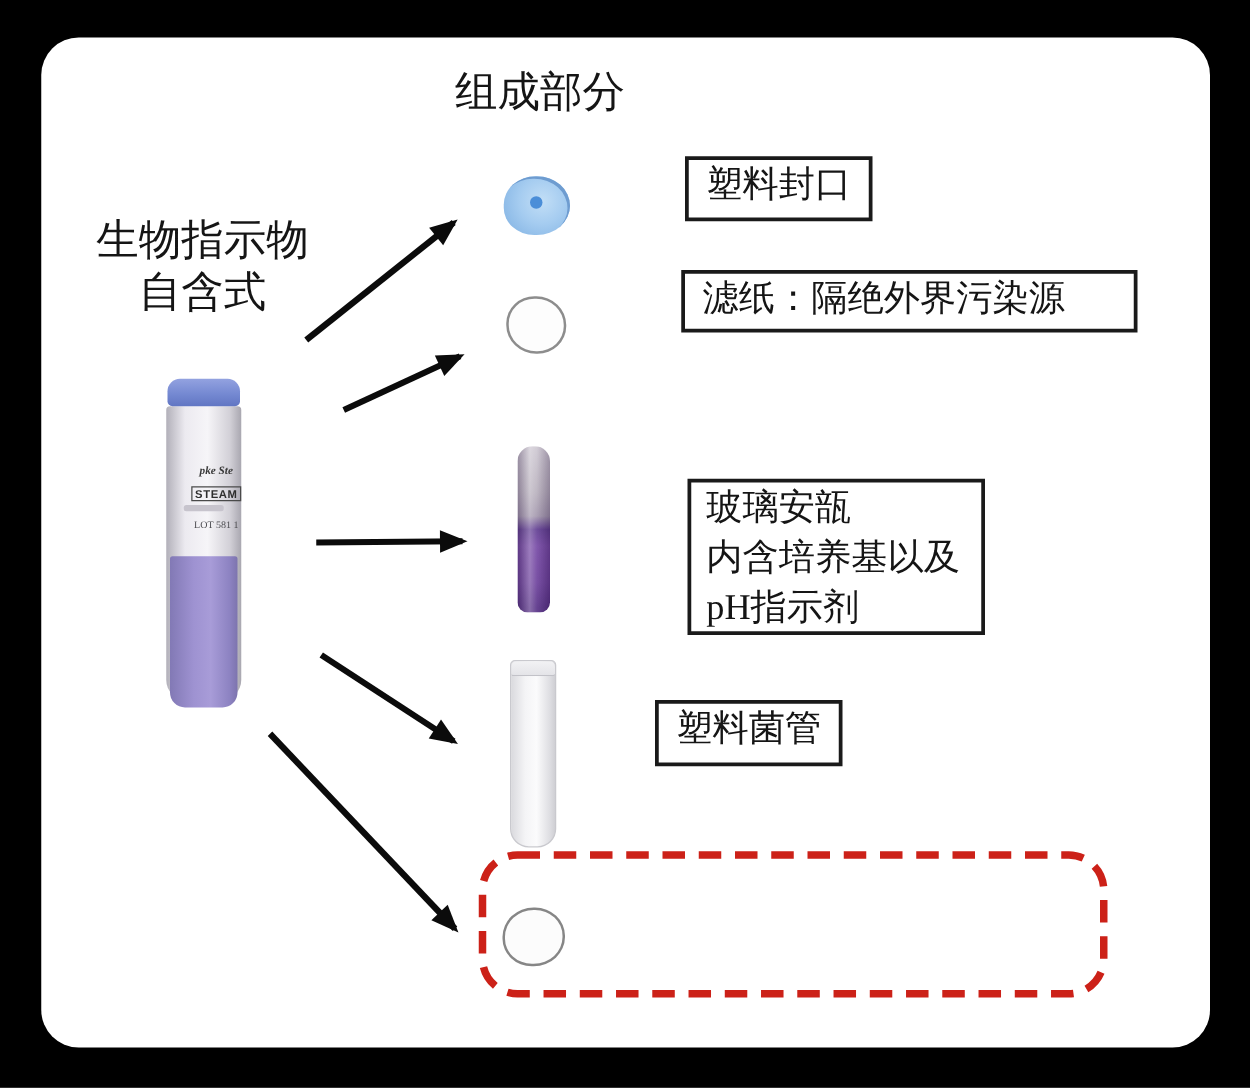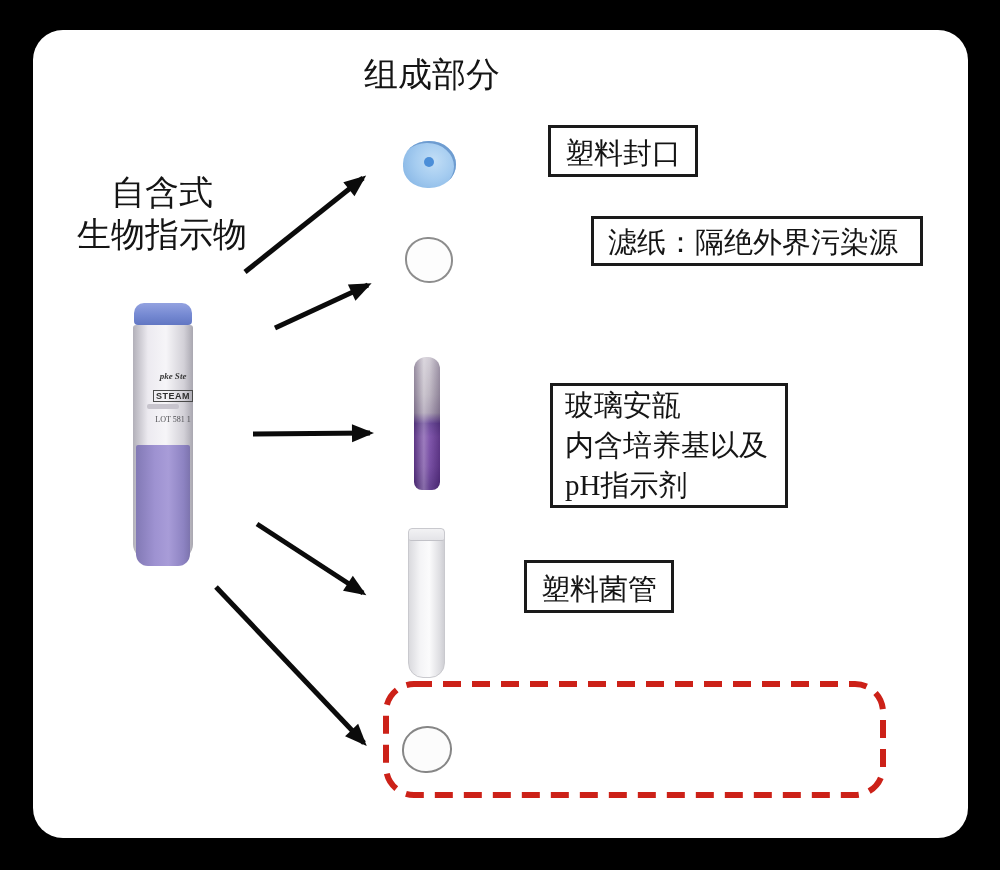--- a/index.html
+++ b/index.html
@@ -116,44 +116,44 @@
 
   
   .label-box {
     position: absolute;
     border: 3px solid #1a1a1a;
     background: #fff;
     box-sizing: border-box;
     font-size: 29px;
     display: flex;
     flex-direction: column;
-    justify-content: flex-end;
+    justify-content: flex-start;
   }
   .label-box .line { white-space: nowrap; }
   .box-1 { left: 548px; top: 125px; width: 150px; height: 52px; align-items: center; }
-  .box-2 { left: 545px; top: 216px; width: 332px; height: 50px; padding-left: 14px; margin-left: 46px; }
+  .box-2 { left: 545px; top: 216px; width: 365px; height: 50px; padding-left: 14px; }
   .box-3 { left: 550px; top: 383px; width: 238px; height: 125px; padding-left: 12px; line-height: 40px; }
   .box-4 { left: 524px; top: 560px; width: 150px; height: 53px; align-items: center; }
   .box-5 { left: 543px; top: 695px; width: 305px; height: 88px; padding-left: 14px; line-height: 40px; }
   .italic-line { }
 
   .overlay-svg { position: absolute; left: 0; top: 0; pointer-events: none; }
 </style>
 </head>
 <body>
 
 <div class="canvas">
 
   <div class="panel"></div>
 
   <div class="page-title">组成部分</div>
 
   <div class="source-label">
+    <div>生物指示物</div>
     <div>自含式</div>
-    <div>生物指示物</div>
   </div>
 
   <div class="vial">
     <div class="vial-body">
       <div class="vial-liquid"></div>
       <div class="vial-text vial-brand">pke Ste</div>
       <div class="vial-text vial-steam-row" style="position:absolute;">
         <span class="vial-steam">STEAM</span>
       </div>
       <div class="vial-smudge"></div>

